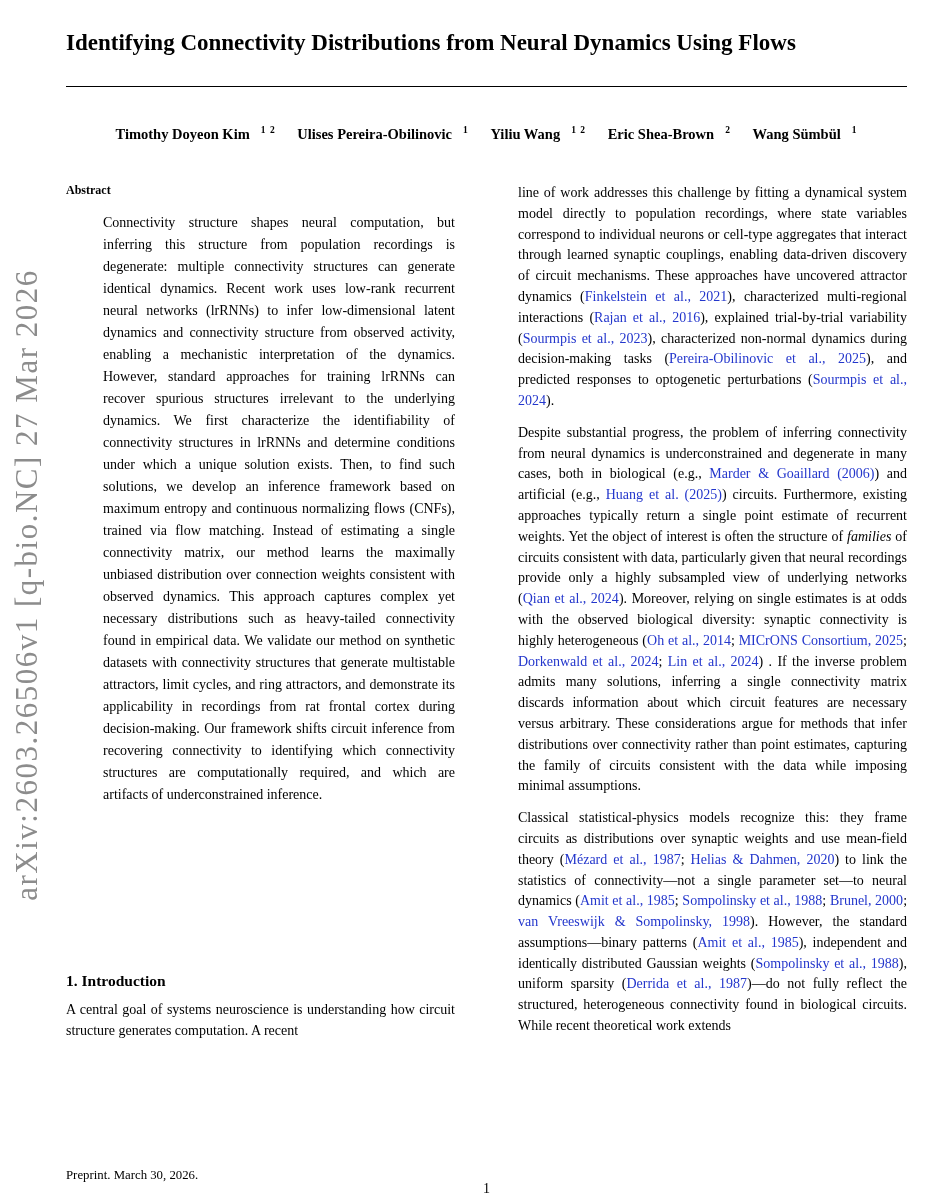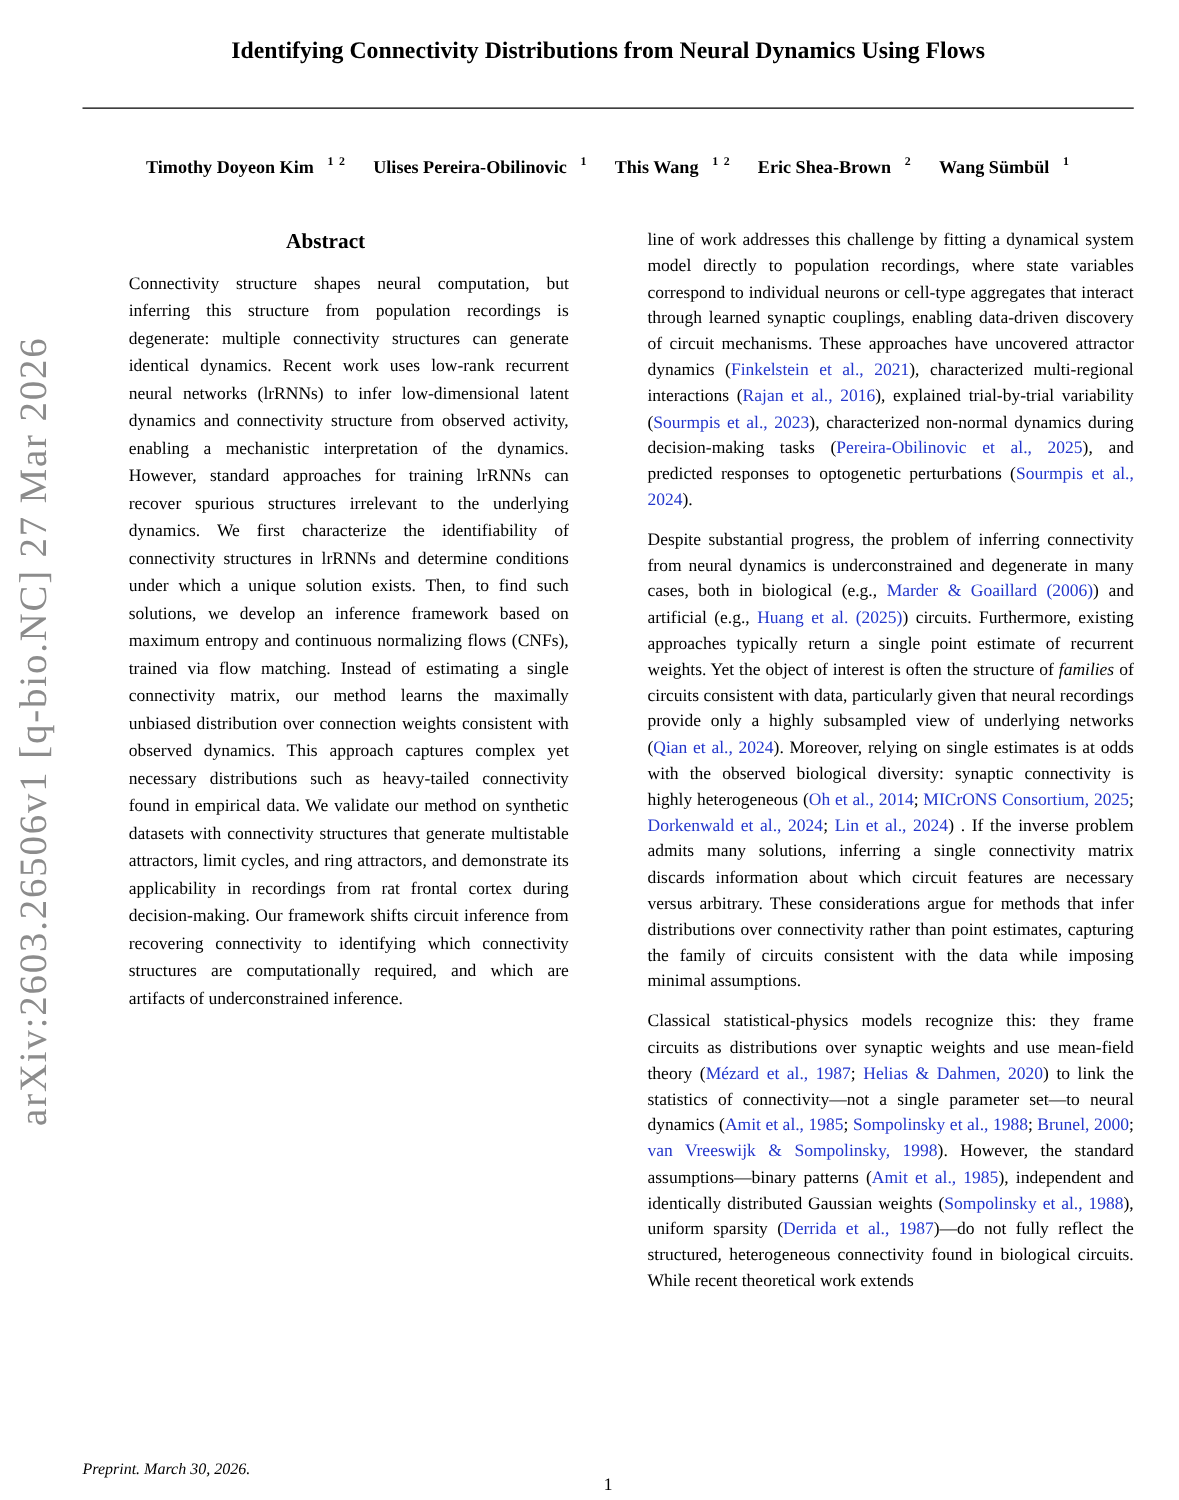--- a/index.html
+++ b/index.html
@@ -24,22 +24,22 @@
     font-size: 31px;
     letter-spacing: 1.5px;
     color: var(--wm-color, #8c8c8c);
   }
 
   .paper-title {
     position: absolute;
     top: 30px;
     left: 66px;
     width: 841px;
-    text-align: center;
-    font-size: 19px;
+    text-align: left;
+    font-size: 23px;
     font-weight: bold;
   }
 
   .title-rule {
     position: absolute;
     top: 86px;
     left: 66px;
     width: 841px;
     border: none;
     border-top: 1.6px solid #000;
@@ -64,22 +64,22 @@
     width: 389px;
   }
   .col-right {
     position: absolute;
     top: 183px;
     left: 518px;
     width: 389px;
   }
 
   .abstract-heading {
-    text-align: center;
-    font-size: 17px;
+    text-align: left;
+    font-size: 12px;
     font-weight: bold;
     margin-bottom: 14px;
   }
   .abstract-text {
     margin-left: 37px;
     font-size: 14px;
     line-height: 22px;
     text-align: justify;
   }
 
@@ -111,21 +111,20 @@
     line-height: 16.5px;
     text-align: justify;
   }
   .footnote sup { font-size: 9px; }
 
   .preprint {
     position: absolute;
     top: 1168px;
     left: 66px;
     font-size: 12.8px;
-    font-style: italic;
   }
 
   .page-number {
     position: absolute;
     top: 1181px;
     left: 66px;
     width: 841px;
     text-align: center;
     font-size: 14px;
   }
@@ -140,30 +139,34 @@
 
   <div class="watermark">arXiv:2603.26506v1  [q-bio.NC]  27 Mar 2026</div>
 
   <h1 class="paper-title">Identifying Connectivity Distributions from Neural Dynamics Using Flows</h1>
 
   <hr class="title-rule">
 
   <div class="authors">
     <span class="author"><span>Timothy Doyeon Kim</span><sup>1 2</sup></span>
     <span class="author"><span>Ulises Pereira-Obilinovic</span><sup>1</sup></span>
-    <span class="author"><span>This Wang</span><sup>1 2</sup></span>
+    <span class="author"><span>Yiliu Wang</span><sup>1 2</sup></span>
     <span class="author"><span>Eric Shea-Brown</span><sup>2</sup></span>
     <span class="author"><span>Wang Sümbül</span><sup>1</sup></span>
   </div>
 
   <div class="col-left">
     <div class="abstract-heading">Abstract</div>
     <div class="abstract-text">Connectivity structure shapes neural computation, but inferring this structure from population recordings is degenerate: multiple connectivity structures can generate identical dynamics. Recent work uses low-rank recurrent neural networks (lrRNNs) to infer low-dimensional latent dynamics and connectivity structure from observed activity, enabling a mechanistic interpretation of the dynamics. However, standard approaches for training lrRNNs can recover spurious structures irrelevant to the underlying dynamics. We first characterize the identifiability of connectivity structures in lrRNNs and determine conditions under which a unique solution exists. Then, to find such solutions, we develop an inference framework based on maximum entropy and continuous normalizing flows (CNFs), trained via flow matching. Instead of estimating a single connectivity matrix, our method learns the maximally unbiased distribution over connection weights consistent with observed dynamics. This approach captures complex yet necessary distributions such as heavy-tailed connectivity found in empirical data. We validate our method on synthetic datasets with connectivity structures that generate multistable attractors, limit cycles, and ring attractors, and demonstrate its applicability in recordings from rat frontal cortex during decision-making. Our framework shifts circuit inference from recovering connectivity to identifying which connectivity structures are computationally required, and which are artifacts of underconstrained inference.</div>
   </div>
 
+  <div class="intro-block">
+    <div class="section-heading">1. Introduction</div>
+    <p class="body-text">A central goal of systems neuroscience is understanding how circuit structure generates computation.  A recent</p>
+  </div>
 
 
   <div class="preprint">Preprint. March 30, 2026.</div>
 
   <div class="col-right">
     <p class="body-text">line of work addresses this challenge by fitting a dynamical system model directly to population recordings, where state variables correspond to individual neurons or cell-type aggregates that interact through learned synaptic couplings, enabling data-driven discovery of circuit mechanisms. These approaches have uncovered attractor dynamics (<span class="cite">Finkelstein et al., 2021</span>), characterized multi-regional interactions (<span class="cite">Rajan et al., 2016</span>), explained trial-by-trial variability (<span class="cite">Sourmpis et al., 2023</span>), characterized non-normal dynamics during decision-making tasks (<span class="cite">Pereira-Obilinovic et al., 2025</span>), and predicted responses to optogenetic perturbations (<span class="cite">Sourmpis et al., 2024</span>).</p>
     <p class="body-text">Despite substantial progress, the problem of inferring connectivity from neural dynamics is underconstrained and degenerate in many cases, both in biological (e.g., <span class="cite">Marder &amp; Goaillard (2006)</span>) and artificial (e.g., <span class="cite">Huang et al. (2025)</span>) circuits. Furthermore, existing approaches typically return a single point estimate of recurrent weights. Yet the object of interest is often the structure of <em>families</em> of circuits consistent with data, particularly given that neural recordings provide only a highly subsampled view of underlying networks (<span class="cite">Qian et al., 2024</span>). Moreover, relying on single estimates is at odds with the observed biological diversity: synaptic connectivity is highly heterogeneous (<span class="cite">Oh et al., 2014</span>; <span class="cite">MICrONS Consortium, 2025</span>; <span class="cite">Dorkenwald et al., 2024</span>; <span class="cite">Lin et al., 2024</span>) . If the inverse problem admits many solutions, inferring a single connectivity matrix discards information about which circuit features are necessary versus arbitrary. These considerations argue for methods that infer distributions over connectivity rather than point estimates, capturing the family of circuits consistent with the data while imposing minimal assumptions.</p>
     <p class="body-text">Classical statistical-physics models recognize this: they frame circuits as distributions over synaptic weights and use mean-field theory (<span class="cite">Mézard et al., 1987</span>; <span class="cite">Helias &amp; Dahmen, 2020</span>) to link the statistics of connectivity—not a single parameter set—to neural dynamics (<span class="cite">Amit et al., 1985</span>; <span class="cite">Sompolinsky et al., 1988</span>; <span class="cite">Brunel, 2000</span>; <span class="cite">van Vreeswijk &amp; Sompolinsky, 1998</span>). However, the standard assumptions—binary patterns (<span class="cite">Amit et al., 1985</span>), independent and identically distributed Gaussian weights (<span class="cite">Sompolinsky et al., 1988</span>), uniform sparsity (<span class="cite">Derrida et al., 1987</span>)—do not fully reflect the structured, heterogeneous connectivity found in biological circuits. While recent theoretical work extends</p>
   </div>
 

